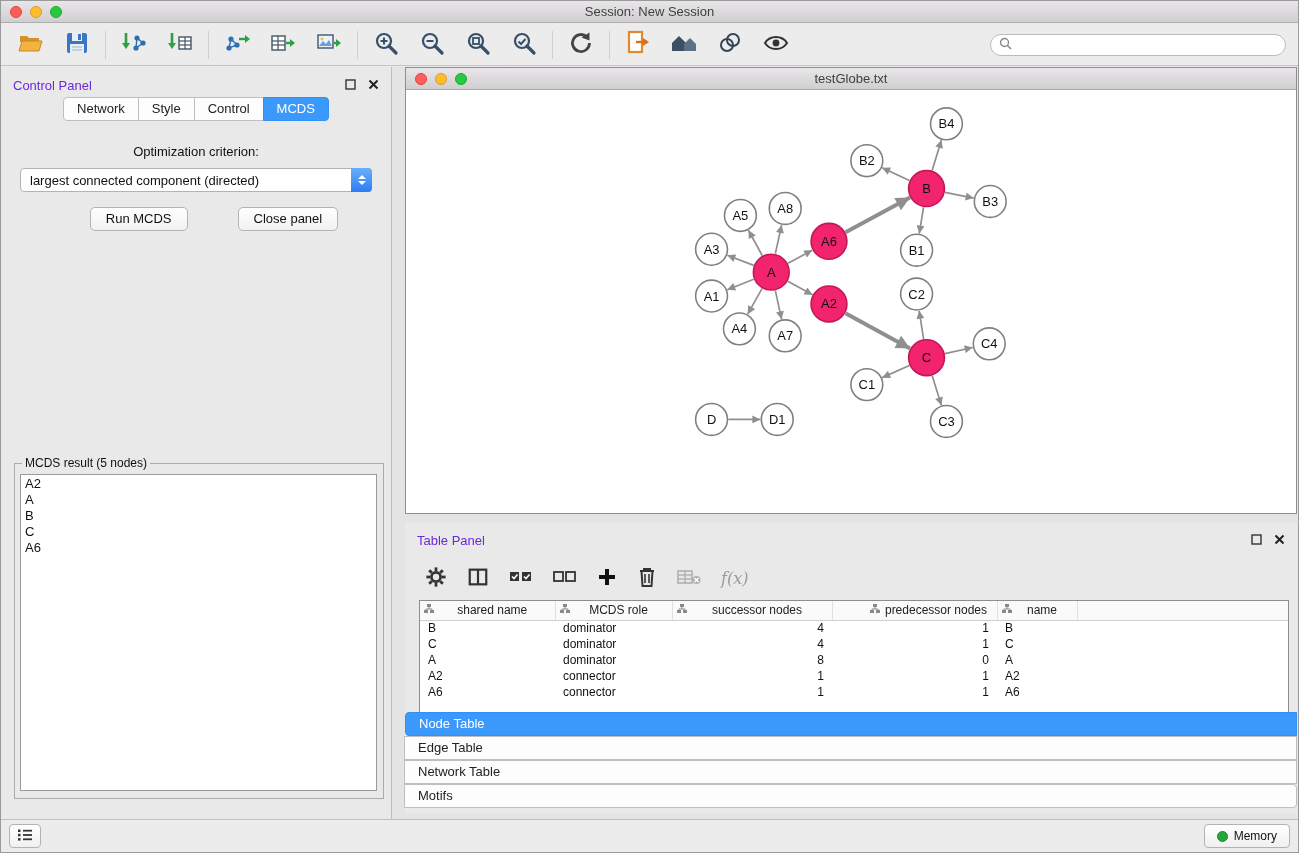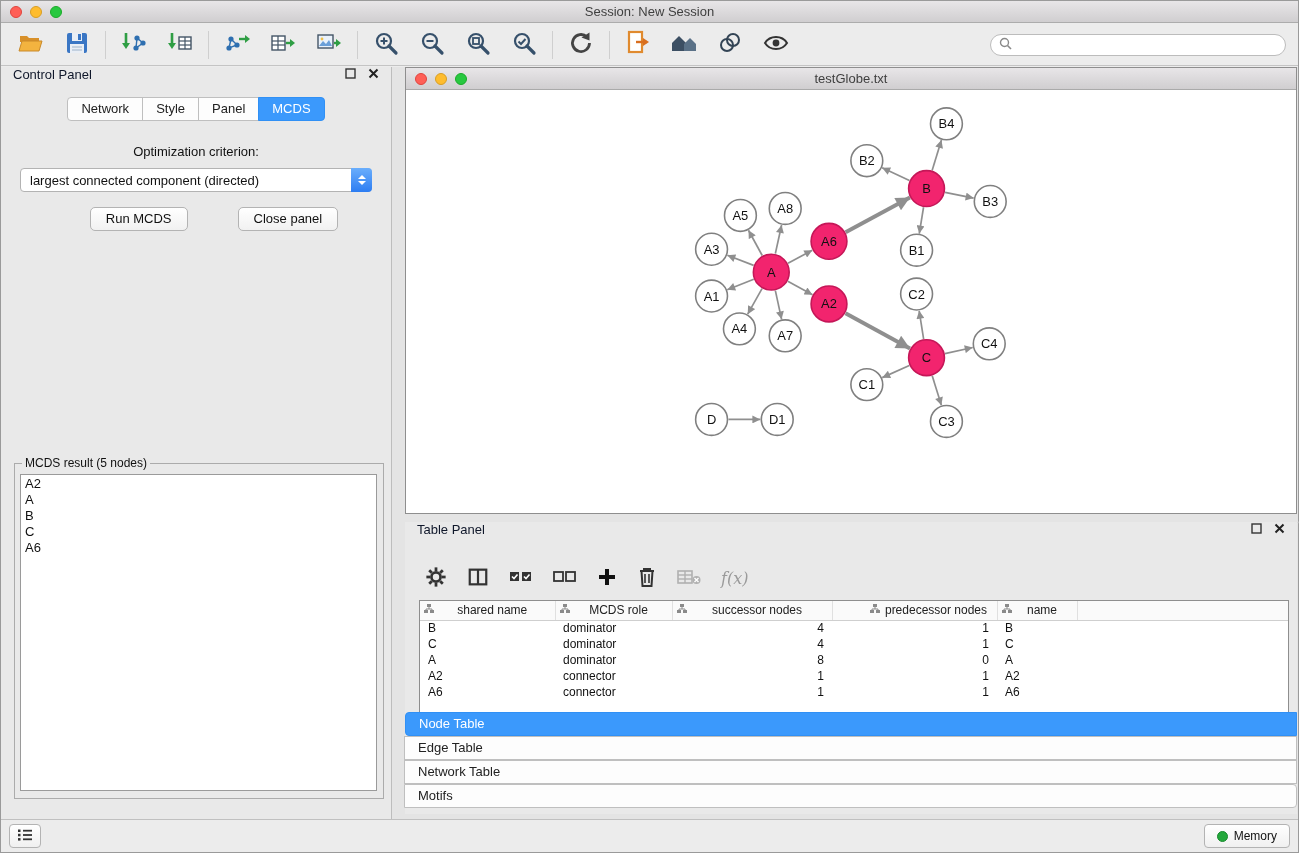--- a/index.html
+++ b/index.html
@@ -26,21 +26,21 @@
   .search-box { margin-left:auto; width:296px; height:22px; background:#fff; border:1px solid #bcbcbc;
     border-radius:12px; display:flex; align-items:center; padding:0 8px; gap:5px; }
   .search-box input { border:none; outline:none; flex:1; font-size:12px; background:transparent; font-family:"Liberation Sans",sans-serif; }
 
   
   .main { position:absolute; top:66px; left:0; right:0; bottom:33px; background:#e6e6e6; }
 
   
   .control-panel { position:absolute; left:0; top:0; bottom:0; width:391px; background:#e9e9e9;
     border-right:1px solid #bdbdbd; }
-  .panel-header { height:26px; display:flex; align-items:flex-start; padding:0 12px; font-size:13px; color:#0f172a; }
+  .panel-header { height:26px; display:flex; align-items:flex-end; padding:0 12px; font-size:13px; color:#6d28d9; }
   .panel-header .ph-icons { margin-left:auto; display:flex; gap:12px; align-items:center; }
   .seg-tabs { display:flex; justify-content:center; margin-top:4px; }
   .seg-tab { padding:3px 13px 4px; font-size:13px; background:#fdfdfd; border:1px solid #bfbfbf;
     margin-left:-1px; color:#222; cursor:default; }
   .seg-tab:first-child { border-radius:4px 0 0 4px; margin-left:0; }
   .seg-tab:last-child { border-radius:0 4px 4px 0; }
   .seg-tab.active { background:#3b99fc; border-color:#3090f5; color:#fff; }
   .opt-label { text-align:center; margin-top:23px; font-size:13px; color:#111; }
   .dropdown { position:relative; width:352px; height:24px; margin:9px auto 0; background:#fff;
     border:1px solid #b3b3b3; border-radius:4px; font-size:13px; display:flex; align-items:center;
@@ -312,21 +312,21 @@
           <span>
             <svg width="11" height="11" viewBox="0 0 11 11">
                 <path d="M1.5 1.5l8 8M9.5 1.5l-8 8" stroke="#222" stroke-width="2"></path>
               </svg>
           </span>
         </span>
       </div>
       <div class="seg-tabs" id="cp-tabs">
           <div class="seg-tab">Network</div>
           <div class="seg-tab">Style</div>
-          <div class="seg-tab">Panel</div>
+          <div class="seg-tab">Control</div>
           <div class="seg-tab active">MCDS</div>
         </div>
       <div class="opt-label">Optimization criterion:</div>
       <div class="dropdown">
         <span>largest connected component (directed)</span>
         <span class="combo-btn">
             <span class="tri-up"></span>
             <span class="tri-down"></span>
           </span>
       </div>

